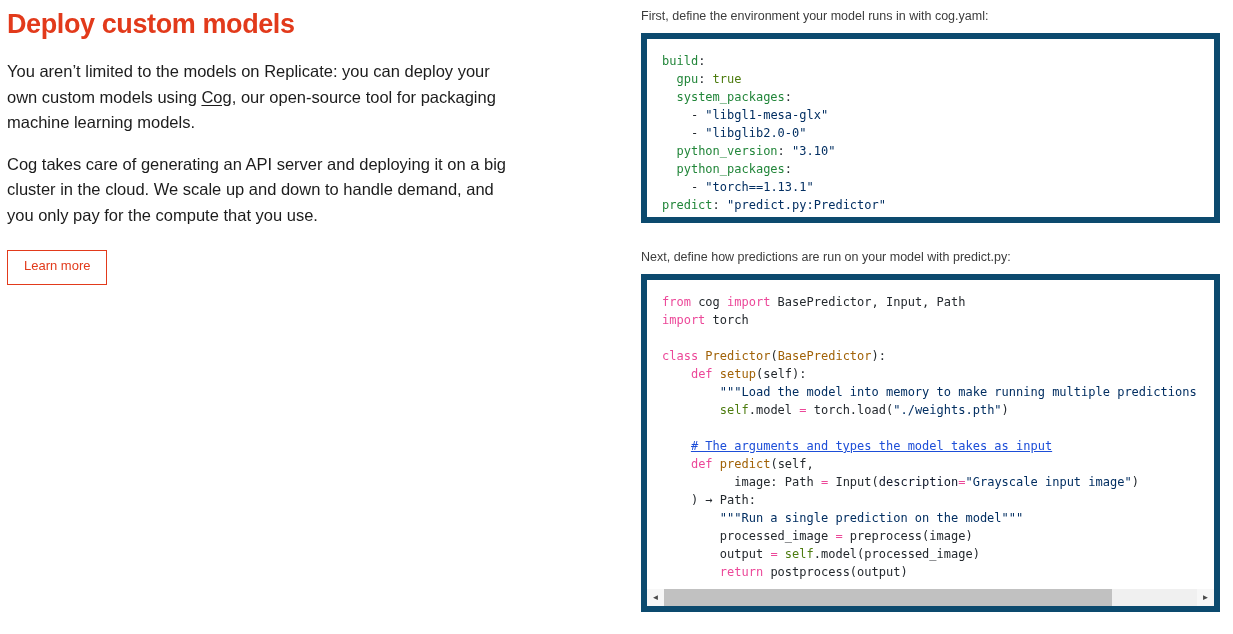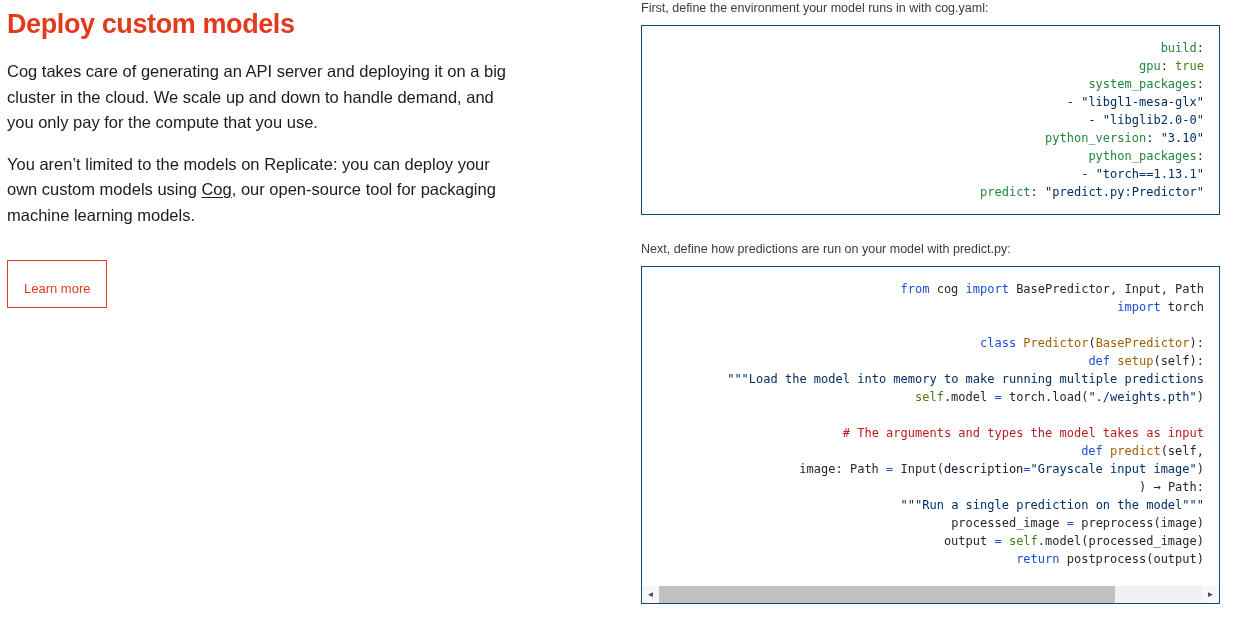--- a/index.html
+++ b/index.html
@@ -36,72 +36,71 @@
     color: #1c1c1c;
   }
   .left-col a {
     color: #1c1c1c;
     text-decoration: underline;
     text-underline-offset: 2px;
     cursor: pointer;
   }
   .learn-more {
     display: inline-block;
-    margin-top: 16px;
-    padding: 20px 16px 10px 16px;
+    margin-top: 6px;
+    padding: 7px 16px 10px 16px;
     border: 1px solid #e23a1b;
     background: #ffffff;
     color: #e23a1b;
     font-family: "Liberation Sans", sans-serif;
     font-size: 13px;
     line-height: 16px;
     cursor: pointer;
   }
 
   
   .right-col {
     position: absolute;
     left: 641px;
-    top: 0;
+    top: 8px;
     width: 579px;
   }
   .code-label {
     font-size: 12.5px;
     line-height: 16px;
     color: #3c3c3c;
     margin-bottom: 9px;
   }
   .code-block {
-    border: 1px solid #0c4a6e;
+    border: 6px solid #0c4a6e;
     background: #ffffff;
     overflow: hidden;
     position: relative;
-    text-align: right;
   }
   .code-block.yaml { height: 190px; }
   .code-block.python { height: 338px; }
   .section-python { margin-top: 26px; }
 
   .code-pre {
     margin: 0;
     padding: 13px 15px;
     font-family: "DejaVu Sans Mono", monospace;
     font-size: 12px;
     line-height: 18px;
     color: #24292e;
   }
   .code-line { white-space: pre; min-height: 18px; }
 
   .tok-k { color: #22863a; }  
-  .tok-r { color: #1d4ed8; }  
+  .tok-r { color: #ec4899; }  
   .tok-s { color: #032f62; }  
   .tok-b { color: #4d7c0f; }  
   .tok-f { color: #a16207; }  
   .tok-o { color: #0f172a; }  
-  .tok-c { color: #b91c1c; }  
+  .tok-c { color: #1d4ed8; text-decoration: underline; }  
   .tok-p { color: #24292e; }  
 
   
   .hscrollbar {
     position: absolute;
     left: 0; right: 0; bottom: 0;
     height: 17px;
     background: #f7f7f7;
     display: flex;
     align-items: stretch;
@@ -133,23 +132,23 @@
   }
 </style>
 </head>
 <body>
 
 <div class="page">
 
   <div class="left-col">
     <h1>Deploy custom models</h1>
 
+    <p><span>You aren’t limited to the models on Replicate: you can deploy your</span><br><span>own custom models using </span><a>Cog</a><span>, our open-source tool for packaging</span><br><span>machine learning models.</span></p>
+
     <p><span>Cog takes care of generating an API server and deploying it on a big</span><br><span>cluster in the cloud. We scale up and down to handle demand, and</span><br><span>you only pay for the compute that you use.</span></p>
-
-    <p><span>You aren’t limited to the models on Replicate: you can deploy your</span><br><span>own custom models using </span><a>Cog</a><span>, our open-source tool for packaging</span><br><span>machine learning models.</span></p>
 
     <button class="learn-more">Learn more</button>
   </div>
 
   <div class="right-col">
 
     <div class="section-yaml">
       <div class="code-label">First, define the environment your model runs in with cog.yaml:</div>
       <div class="code-block yaml">
         <pre class="code-pre"><div class="code-line"><span class="tok-k">build</span><span class="tok-p">:</span></div><div class="code-line"><span class="tok-p">  </span><span class="tok-k">gpu</span><span class="tok-p">: </span><span class="tok-b">true</span></div><div class="code-line"><span class="tok-p">  </span><span class="tok-k">system_packages</span><span class="tok-p">:</span></div><div class="code-line"><span class="tok-p">    - </span><span class="tok-s">"libgl1-mesa-glx"</span></div><div class="code-line"><span class="tok-p">    - </span><span class="tok-s">"libglib2.0-0"</span></div><div class="code-line"><span class="tok-p">  </span><span class="tok-k">python_version</span><span class="tok-p">: </span><span class="tok-s">"3.10"</span></div><div class="code-line"><span class="tok-p">  </span><span class="tok-k">python_packages</span><span class="tok-p">:</span></div><div class="code-line"><span class="tok-p">    - </span><span class="tok-s">"torch==1.13.1"</span></div><div class="code-line"><span class="tok-k">predict</span><span class="tok-p">: </span><span class="tok-s">"predict.py:Predictor"</span></div></pre>

